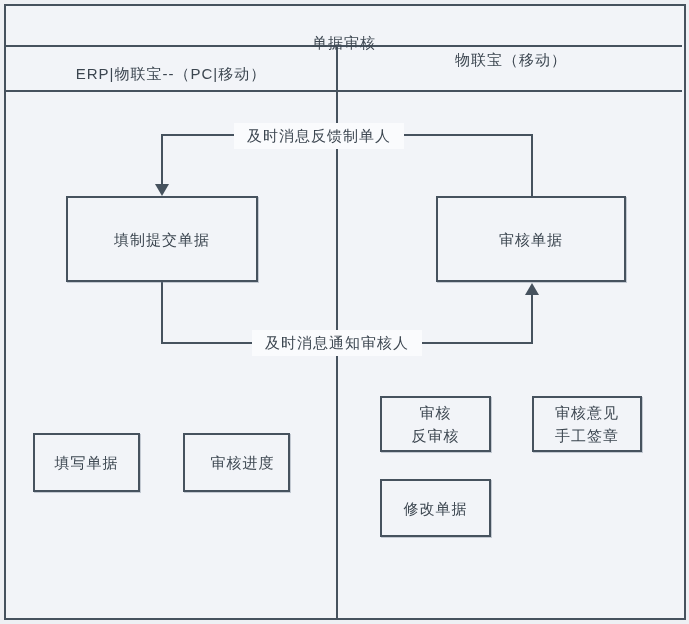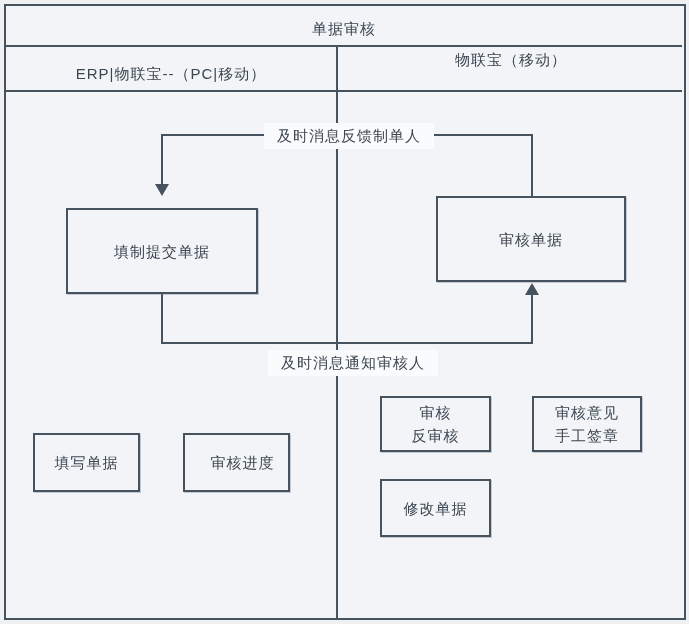--- a/index.html
+++ b/index.html
@@ -18,33 +18,33 @@
   }
   .frame{
     position:absolute; left:4px; top:4px; width:682px; height:616px;
     border:2px solid var(--line); background:var(--panel-bg);
   }
   .hline,.vline{ position:absolute; background:var(--line); }
   .cell-text{
     position:absolute; display:flex; align-items:center; justify-content:center;
     font-size:15px; color:var(--text); letter-spacing:1px;
   }
-  .title-bar{ left:6px; top:10px; width:676px; height:39px; }
+  .title-bar{ left:6px; top:24px; width:676px; height:39px; }
   .hdr-left{ left:6px;  top:47px; width:330px; height:55px; }
   .hdr-right{ left:338px; top:47px; width:346px; height:27px; }
 
   .box{
     position:absolute; z-index:3;
     border:2px solid var(--line); background:var(--panel-bg);
     display:flex; flex-direction:column; align-items:center; justify-content:center;
     font-size:15px; line-height:23px; color:var(--text); letter-spacing:1px;
     box-shadow:1px 1px 0 rgba(110,120,140,0.35);
     text-align:center;
   }
-  #box-fill-submit   { left:66px;  top:196px; width:192px; height:86px;margin-top:12px; }
+  #box-fill-submit   { left:66px;  top:196px; width:192px; height:86px; }
   #box-audit-doc     { left:436px; top:196px; width:190px; height:86px;text-align:right; }
   #box-fill-doc      { left:33px;  top:433px; width:107px; height:59px; }
   #box-audit-progress{ left:183px; top:433px; width:107px; height:59px;padding-left:12px; }
   #box-audit-unaudit { left:380px; top:396px; width:111px; height:56px; }
   #box-opinion       { left:532px; top:396px; width:110px; height:56px; }
   #box-modify        { left:380px; top:479px; width:111px; height:58px; }
   #box-credit        { left:532px; top:479px; width:110px; height:58px; }
 
   .connector{ z-index:1; }
   .arrow{ position:absolute; width:0; height:0; z-index:1; }
@@ -57,22 +57,22 @@
     left:525px; top:283px;
     border-left:7px solid transparent; border-right:7px solid transparent;
     border-bottom:12px solid var(--line);
   }
   .connector-label{
     position:absolute; z-index:2;
     background:var(--label-bg); color:var(--text);
     display:flex; align-items:center; justify-content:center;
     font-size:15px; letter-spacing:1px;
   }
-  #label-feedback{ left:264px; top:123px; width:170px; height:26px; }
-  #label-notify  { left:268px; top:330px; width:170px; height:26px;margin-top:20px; }
+  #label-feedback{ left:234px; top:123px; width:170px; height:26px; }
+  #label-notify  { left:252px; top:330px; width:170px; height:26px; }
 </style>
 </head>
 <body>
 
 <div class="canvas">
   <div class="frame"></div>
 
   <div class="hline" style="left:6px; top:45px; width:676px; height:2px;"></div>
   <div class="hline" style="left:6px; top:90px; width:676px; height:2px;"></div>
   <div class="vline" style="left:336px; top:47px; width:2px; height:43px;"></div>

